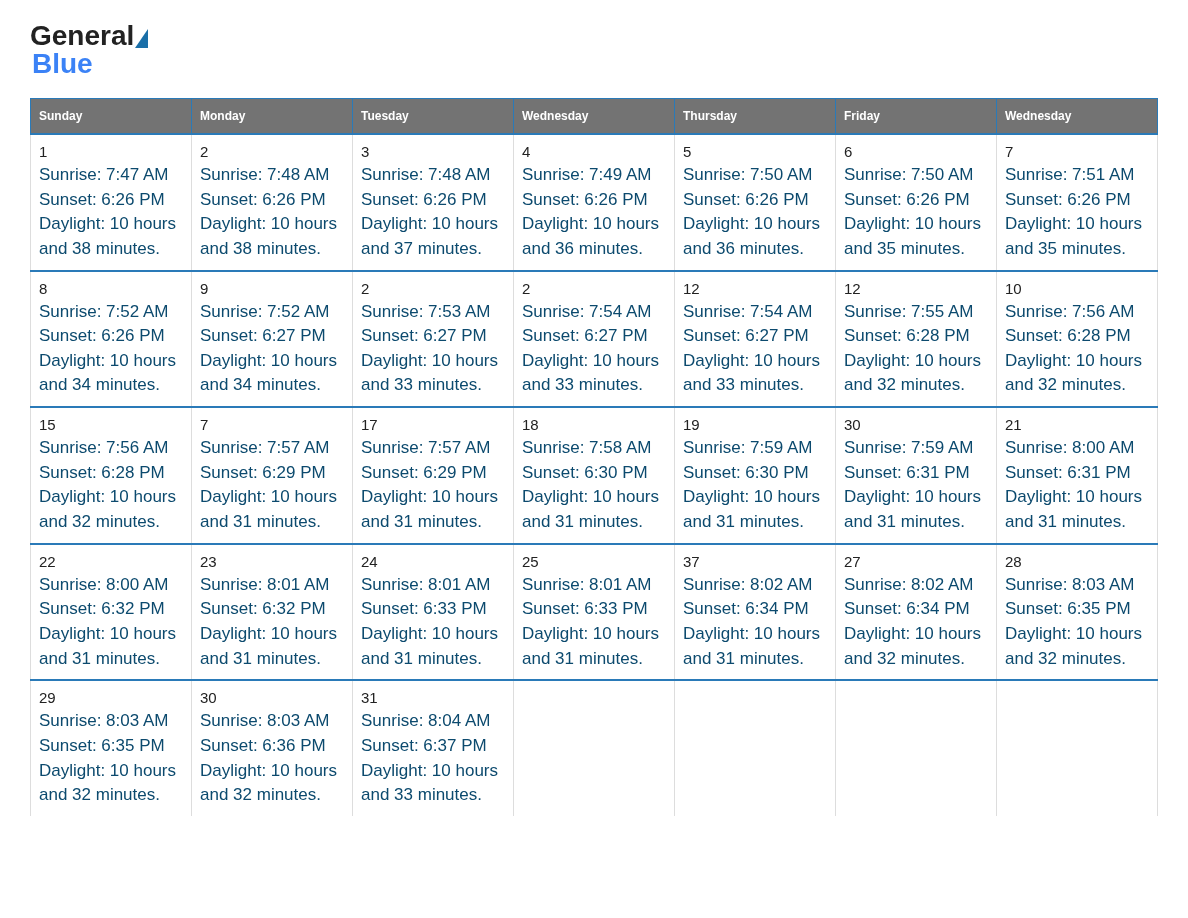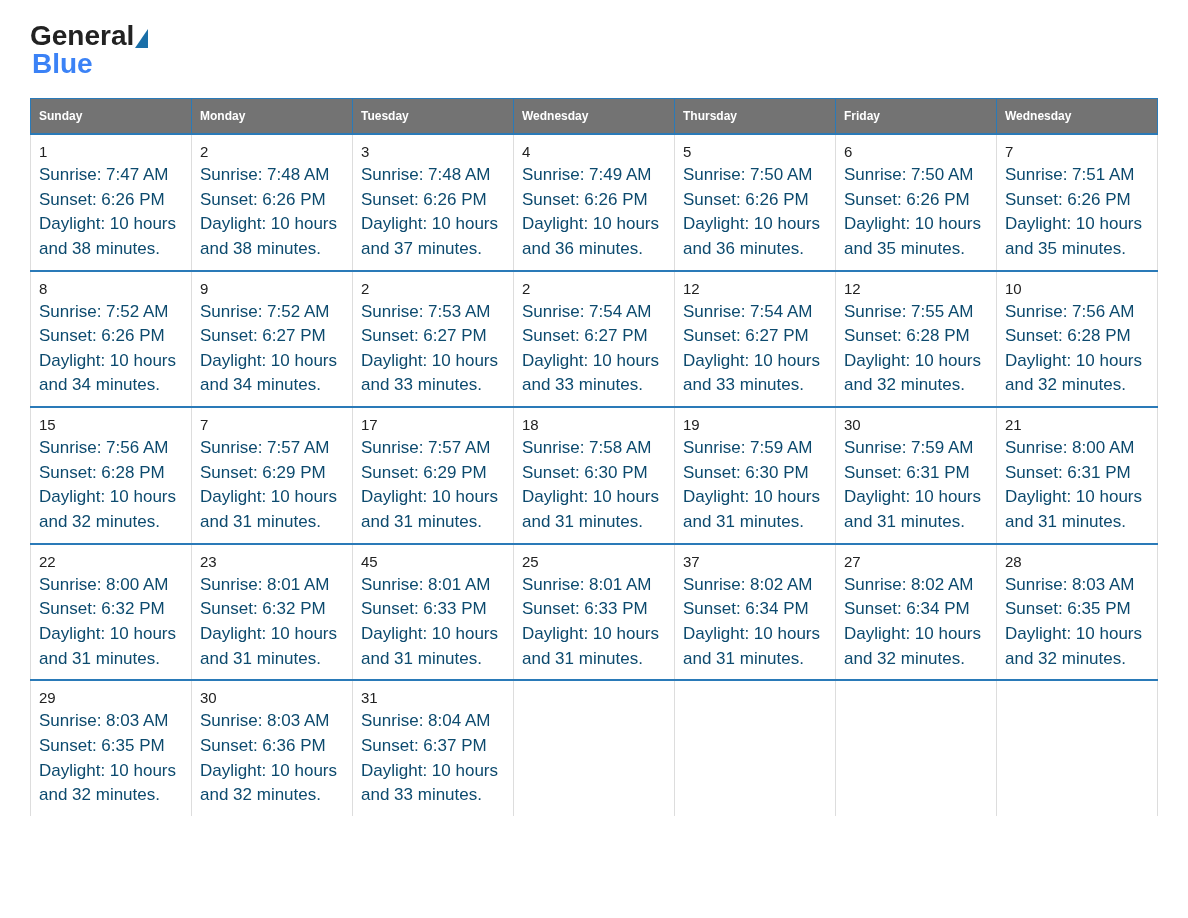--- a/index.html
+++ b/index.html
@@ -205,21 +205,21 @@
       <tr>
         <td>
         <span class="day-num">22</span>
         <div class="day-info">Sunrise: 8:00 AM<br>Sunset: 6:32 PM<br>Daylight: 10 hours and 31 minutes.</div>
       </td>
         <td>
         <span class="day-num">23</span>
         <div class="day-info">Sunrise: 8:01 AM<br>Sunset: 6:32 PM<br>Daylight: 10 hours and 31 minutes.</div>
       </td>
         <td>
-        <span class="day-num">45</span>
+        <span class="day-num">24</span>
         <div class="day-info">Sunrise: 8:01 AM<br>Sunset: 6:33 PM<br>Daylight: 10 hours and 31 minutes.</div>
       </td>
         <td>
         <span class="day-num">25</span>
         <div class="day-info">Sunrise: 8:01 AM<br>Sunset: 6:33 PM<br>Daylight: 10 hours and 31 minutes.</div>
       </td>
         <td>
         <span class="day-num">37</span>
         <div class="day-info">Sunrise: 8:02 AM<br>Sunset: 6:34 PM<br>Daylight: 10 hours and 31 minutes.</div>
       </td>

